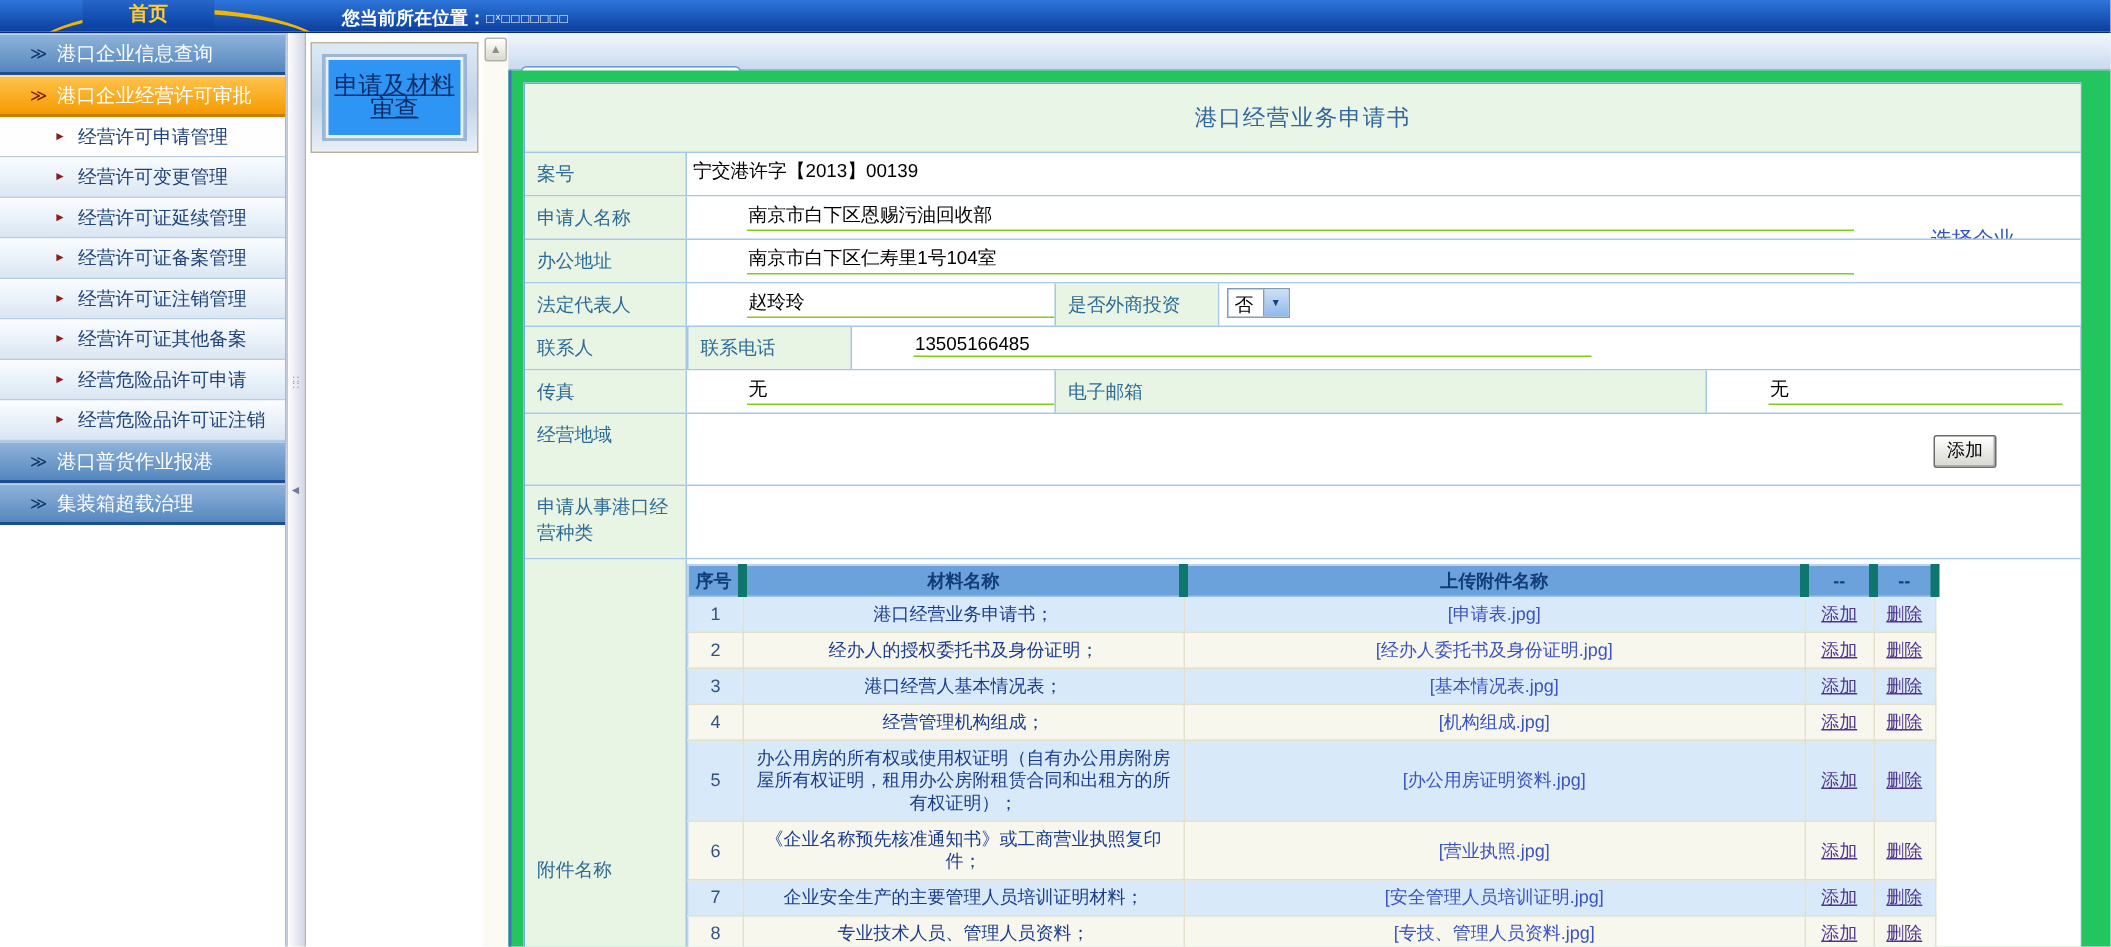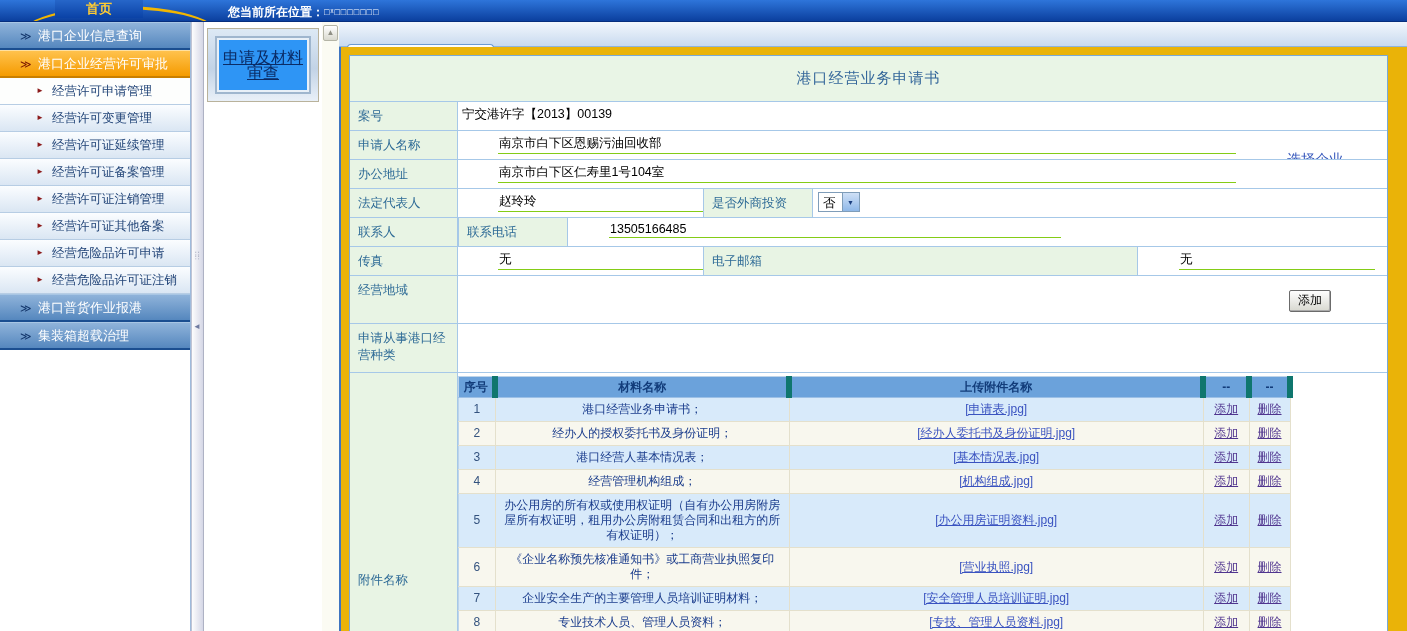--- a/index.html
+++ b/index.html
@@ -55,21 +55,21 @@
     color:#8f8f85; font-size:8px; text-align:center; line-height:14px; }
 
   
   #main { position:absolute; left:339px; top:22px; width:1068px; height:609px; background:#cfe0f2; }
   #tabstrip { position:absolute; left:0; top:0; width:1068px; height:25px;
     background:linear-gradient(#f2f7fd,#c9daef); border-bottom:1px solid #8fb4dc; }
   #tab1 { position:absolute; left:8px; top:2px; height:23px; padding:0 16px;
     background:linear-gradient(#fdfeff,#d4e4f6); border:1px solid #6c9bd1; border-bottom:none;
     border-radius:4px 4px 0 0; font-size:12.5px; font-weight:bold; color:#123c7a; line-height:22px;margin-top:20px; }
   #pane { position:absolute; left:0; top:25px; width:1068px; height:584px;
-    background:#eab308; border-left:2px solid #3e74c0; overflow:hidden; }
+    background:#22c55e; border-left:2px solid #3e74c0; overflow:hidden; }
 
   
   #ftable { position:absolute; left:8px; top:8px; width:1039px; background:#fff;
     border:1px solid #79a9d6; font-size:12.5px; }
   .frow { display:flex; border-top:1px solid #a6c8e8; min-height:29px; position:relative; }
   .flabel { width:108px; background:#e8f4e4; color:#2d6a96; padding:6px 4px 0 8px;
     border-right:1px solid #a6c8e8; flex:none; }
   .fval { flex:1; background:#fff; padding:4px 4px 0 4px; color:#000; position:relative; }
   .uline { display:inline-block; border-bottom:1px solid #84cc16; padding:0 2px 1px 1px; min-height:16px;margin-left:36px; }
   .glabel { width:110px; background:#e8f4e4; color:#2d6a96; padding:6px 4px 0 8px;
@@ -98,21 +98,21 @@
   #atable td { border-right:1px solid #e4e0cc; border-bottom:1px solid #e4e0cc;
     text-align:center; padding:4px 3px; line-height:15px; }
   #atable tr.odd td { background:#d8eafa; }
   #atable tr.even td { background:#f8f7ee; }
   .col-no { width:37px; color:#33527e; }
   .col-mat { width:295px; }
   .col-file { width:416px; }
   .col-add { width:46px; }
   .col-del { width:41px; }
   #atable td.mat { color:#1a3c8c; }
-  .file-link { color:#3a53c0; text-decoration:underline; cursor:pointer; }
+  .file-link { color:#3a53c0; cursor:pointer; }
   .action-link { color:#50358f; text-decoration:underline; cursor:pointer; }
 
   
   #fi-select { display:inline-flex; margin-top:-1px; border:1px solid #7f9db9; background:#fff; height:20px;
     align-items:stretch; cursor:pointer; }
   #fi-select .txt { padding:1px 6px 0 4px; font-size:12.5px; line-height:18px; }
   #fi-select .arrow { width:17px; background:linear-gradient(#cfe0f6,#8fb8e8);
     border-left:1px solid #7f9db9; color:#1a3e7e; font-size:7px; text-align:center; line-height:19px; }
 </style>
 </head>

